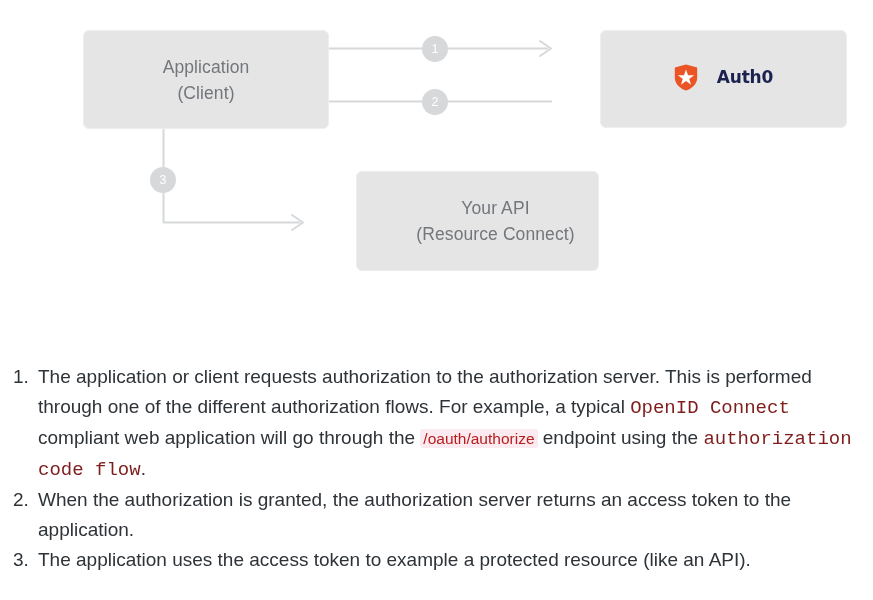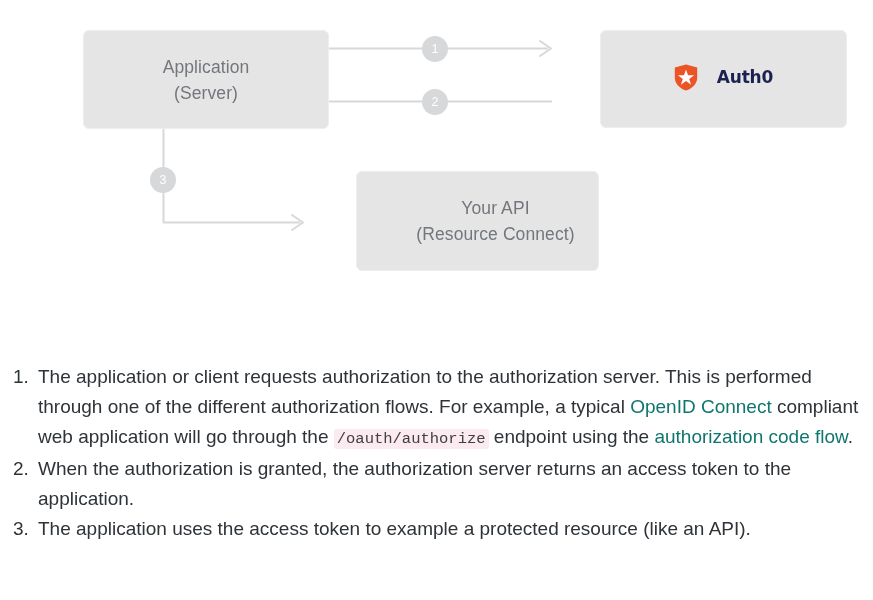--- a/index.html
+++ b/index.html
@@ -120,28 +120,29 @@
     color: #2e3338;
   }
   #steps-list > li {
     margin: 0 0 0 0;
     padding-left: 4px;
   }
   #steps-list > li::marker {
     color: #2e3338;
   }
   .doc-link {
-    color: #0f766e;
+    color: #7f1d1d;
     text-decoration: none;
     cursor: pointer;
+    font-family: Liberation Mono, monospace;
   }
   code.inline-code {
-    font-family: Liberation Mono, monospace;
+    font-family: Liberation Sans, sans-serif;
     font-size: 15.5px;
-    color: #404040;
+    color: #b91c1c;
     background: #fbeaf0;
     border-radius: 3px;
     padding: 1px 3px;
   }
 </style>
 </head>
 <body>
 
 <div id="diagram-area">
 
@@ -158,21 +159,21 @@
     </g>
 
     <g>
       <polyline points="163.5,129 163.5,222.5 300,222.5" fill="none" stroke="#d6d8da" stroke-width="2" stroke-linejoin="round"></polyline>
       <polyline points="292,215 303,222.5 292,230" fill="none" stroke="#d6d8da" stroke-width="2" stroke-linecap="round" stroke-linejoin="round"></polyline>
     </g>
   </svg>
 
   <div class="node-box" id="node-application">
     <span class="node-line">Application</span>
-    <span class="node-line">(Server)</span>
+    <span class="node-line">(Client)</span>
   </div>
 
   <div class="node-box" id="node-auth-server">
     <div class="brand-lockup">
       <svg class="brand-logo" width="24" height="27" viewBox="0 0 24 27">
         <path d="M12 0.4 L23.2 3.4 L23.2 13.4 C23.2 19.6 18.5 24.2 12 26.6 C5.5 24.2 0.8 19.6 0.8 13.4 L0.8 3.4 Z" fill="#eb5424"></path>
         <path d="M12 5.6 L14.05 11.3 L20.1 11.3 L15.2 14.9 L17.1 20.8 L12 17.1 L6.9 20.8 L8.8 14.9 L3.9 11.3 L9.95 11.3 Z" fill="#ffffff"></path>
       </svg>
       <span class="brand-name">Auth0</span>
     </div>

